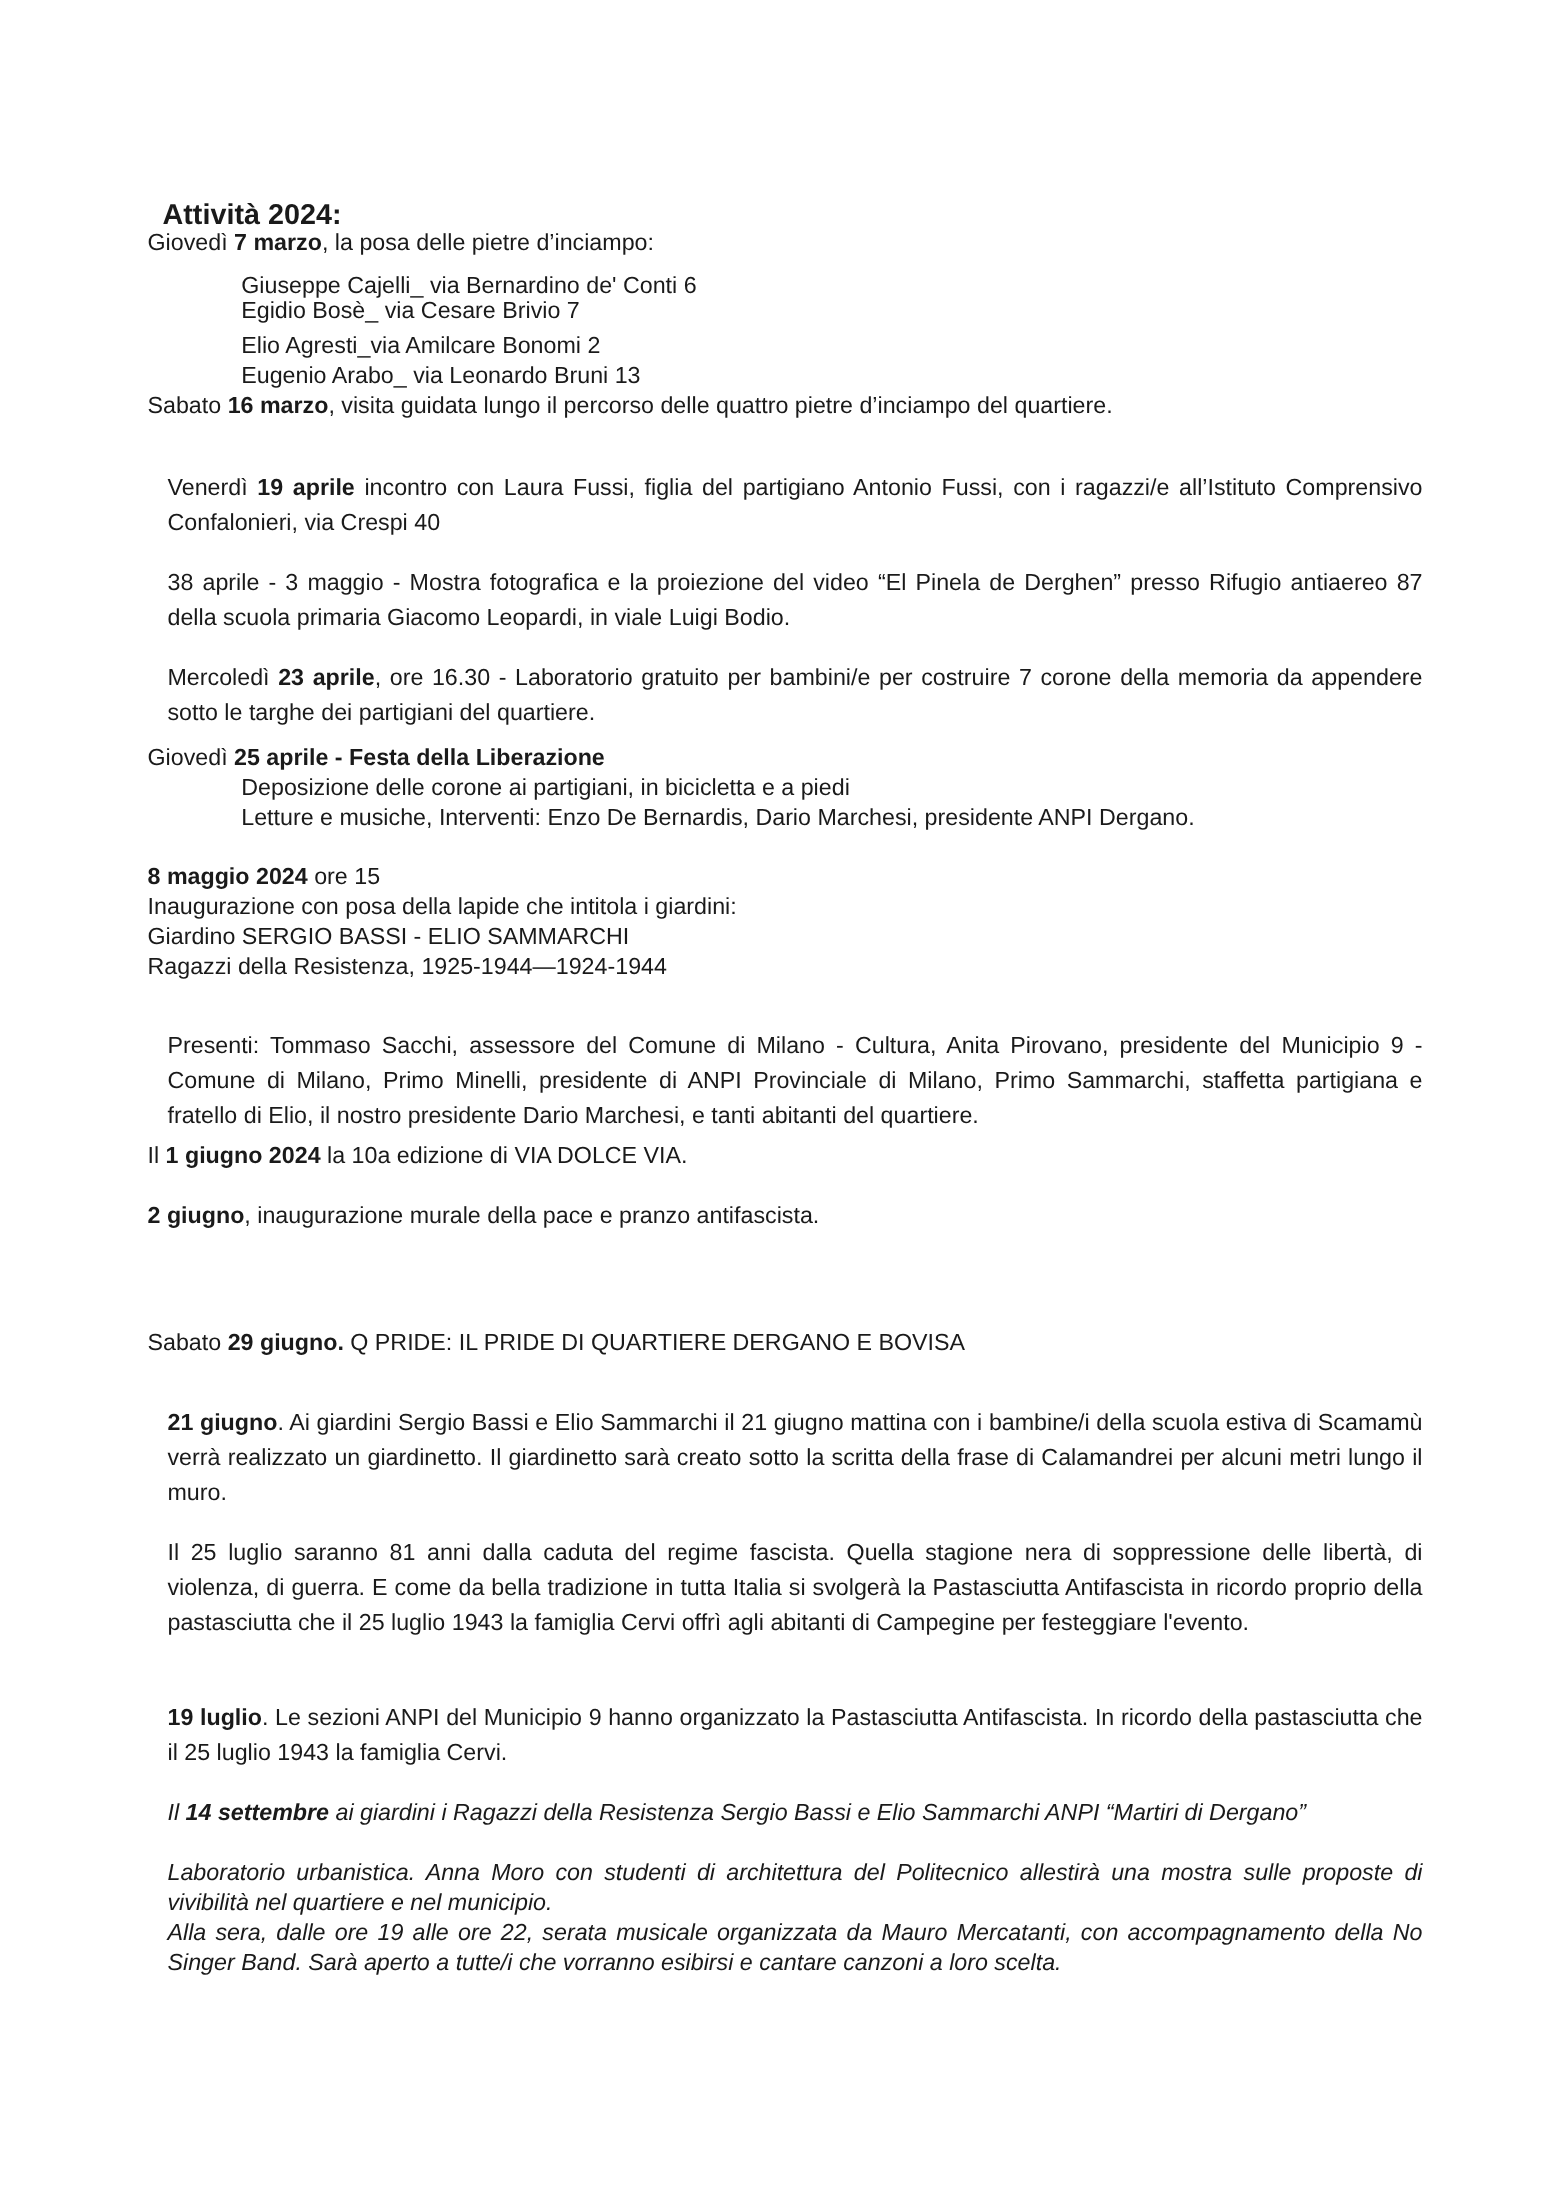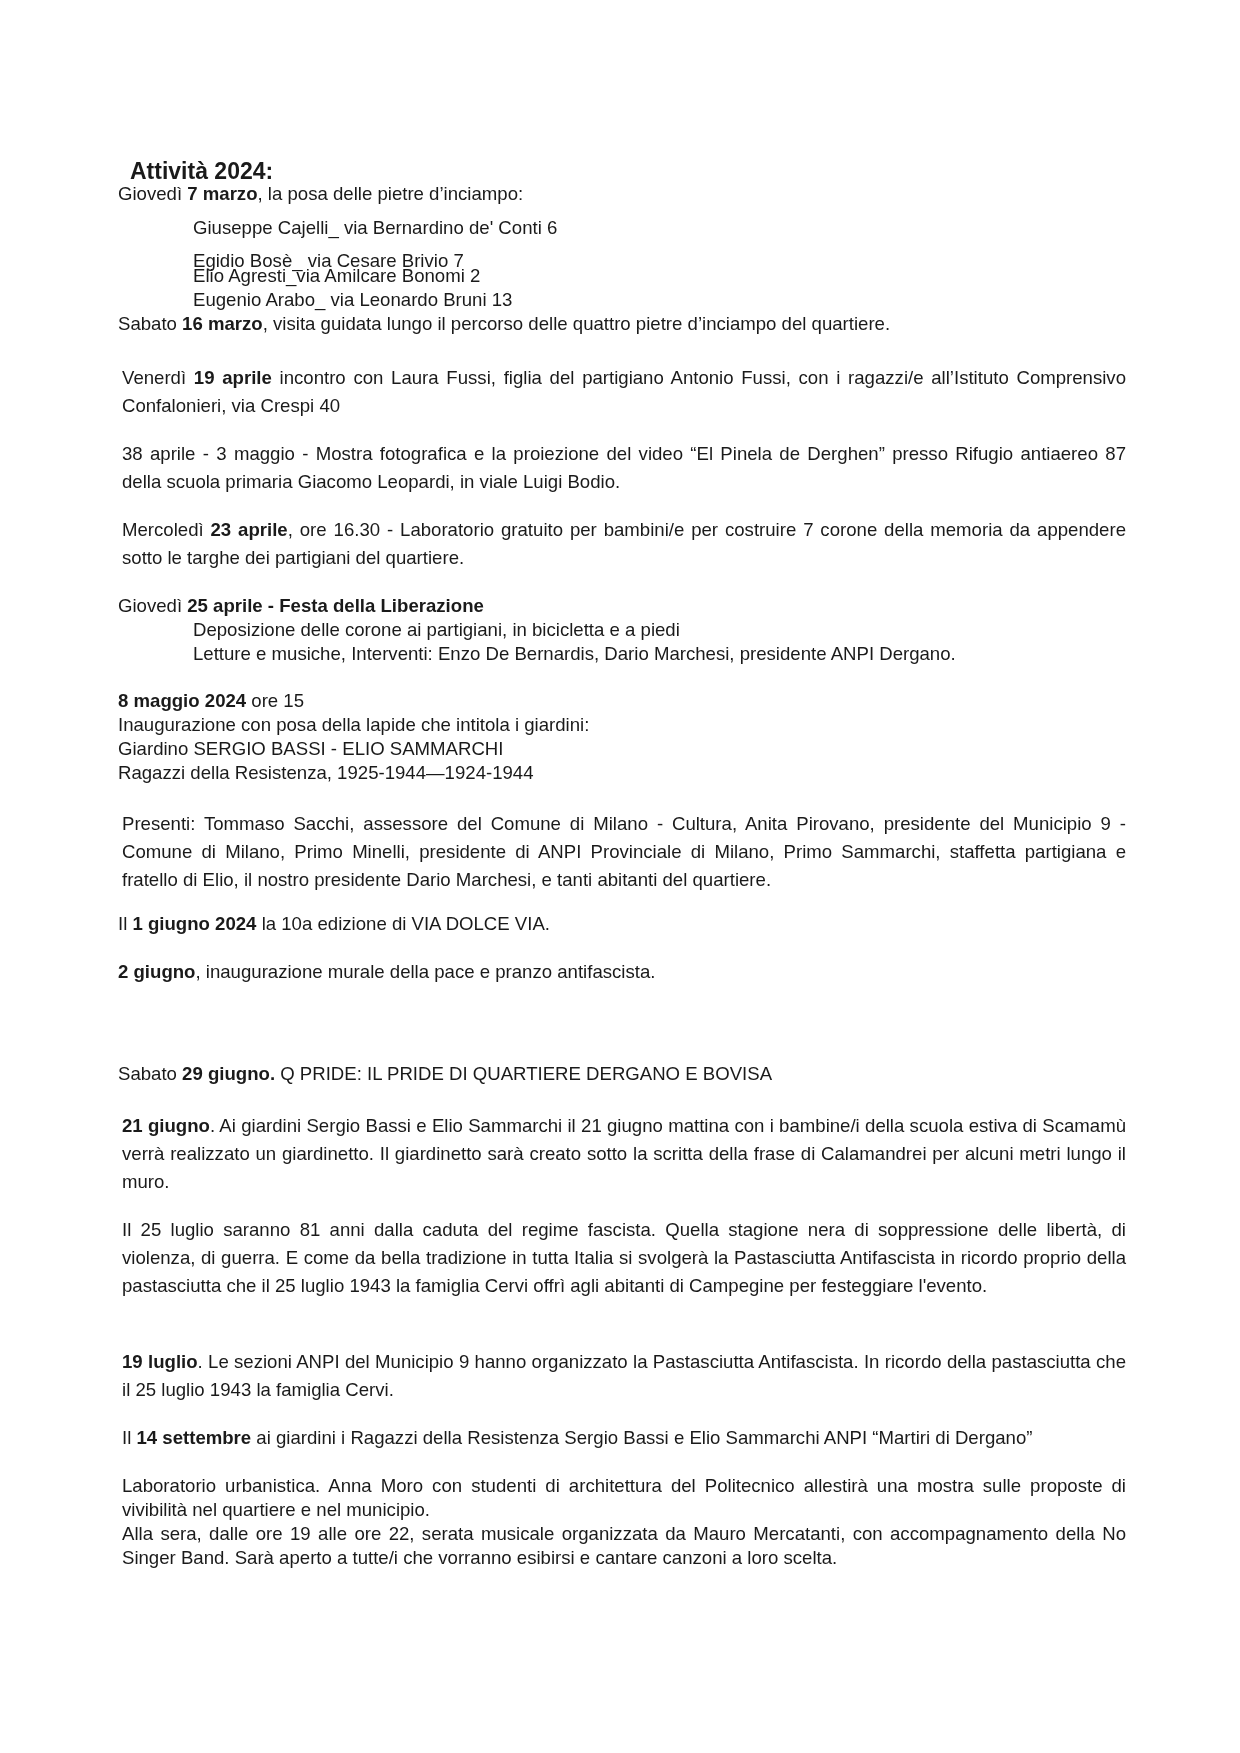--- a/index.html
+++ b/index.html
@@ -12,36 +12,36 @@
       position: absolute; left: 0; top: 146px;
       font-size: 23px; font-weight: bold; margin: 12px; white-space: nowrap;
     }
     .line {
       position: absolute; left: 0; font-size: 18.6px; line-height: 28px;
       white-space: nowrap;
     }
     .indent { left: 75px; }
     .para {
       position: absolute; left: 0; width: 1004px; font-size: 18.6px;
-      line-height: 28px; text-align: justify; margin: 4px;
+      line-height: 28px; text-align: justify; margin: 16px;
     }
-    .para-tight { line-height: 24px; }
+    .para-tight { line-height: 24px; font-style: italic; }
     b { font-weight: bold; }
   </style>
 </head>
 <body>
 
 <div class="page">
   <h1 class="title">Attività 2024:</h1>
 
   <div class="line" style="top:180px">
     <span>Giovedì </span><b>7 marzo</b><span>, la posa delle pietre d’inciampo:</span>
   </div>
   <div class="line indent" style="top:214px">Giuseppe Cajelli_ via Bernardino de' Conti 6</div>
-  <div class="line indent" style="top:247px">Egidio Bosè_ via Cesare Brivio 7</div>
+  <div class="line indent" style="top:234px">Egidio Bosè_ via Cesare Brivio 7</div>
   <div class="line indent" style="top:262px">Elio Agresti_via Amilcare Bonomi 2</div>
   <div class="line indent" style="top:286px">Eugenio Arabo_ via Leonardo Bruni 13</div>
 
   <div class="line" style="top:310px">
     <span>Sabato </span><b>16 marzo</b><span>, visita guidata lungo il percorso delle quattro pietre d’inciampo del quartiere.</span>
   </div>
 
   <p class="para" style="top:360px">
     <span>Venerdì </span><b>19 aprile</b><span> incontro con Laura Fussi, figlia del partigiano Antonio Fussi, con i ragazzi/e all’Istituto Comprensivo Confalonieri, via Crespi 40</span>
   </p>

